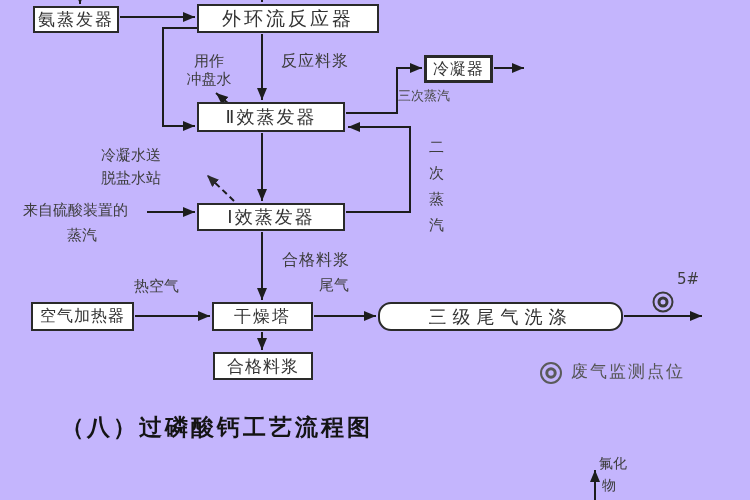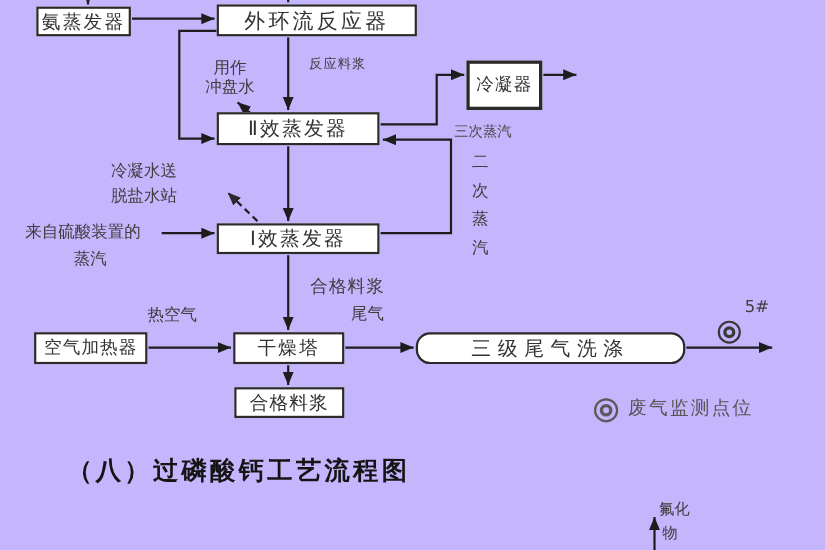--- a/index.html
+++ b/index.html
@@ -72,39 +72,39 @@
   </svg>
 
   <div class="node" style="left:33px;top:6px;width:86px;height:27px;">氨蒸发器</div>
 
   <div class="node big" style="left:197px;top:4px;width:182px;height:29px;">外环流反应器</div>
 
   <div class="node" style="left:197px;top:102px;width:148px;height:30px;font-size:18px;">Ⅱ效蒸发器</div>
 
   <div class="node" style="left:197px;top:203px;width:148px;height:28px;font-size:18px;font-family:Liberation Mono, monospace;">Ⅰ效蒸发器</div>
 
-  <div class="node thick" style="left:424px;top:55px;width:69px;height:45px;font-size:16px;letter-spacing:1px;">冷凝器</div>
+  <div class="node thick" style="left:424px;top:55px;width:69px;height:28px;font-size:16px;letter-spacing:1px;">冷凝器</div>
 
   <div class="node" style="left:31px;top:302px;width:103px;height:29px;font-size:16px;letter-spacing:1px;">空气加热器</div>
 
   <div class="node" style="left:212px;top:302px;width:101px;height:29px;">干燥塔</div>
 
   <div class="node" style="left:213px;top:352px;width:100px;height:28px;letter-spacing:1px;">合格料浆</div>
 
   <div class="node wide" style="left:378px;top:302px;width:245px;height:29px;">三级尾气洗涤</div>
 
 
   <div class="lbl ctr" style="left:178px;top:52px;width:62px;">
     <div>用作</div>
     <div>冲盘水</div>
   </div>
 
-  <div class="lbl" style="left:281px;top:51px;font-size:12px;letter-spacing:1px;">反应料浆</div>
+  <div class="lbl" style="left:281px;top:51px;font-size:16px;letter-spacing:1px;">反应料浆</div>
 
-  <div class="lbl small" style="left:398px;top:113px;padding-left:15px;">三次蒸汽</div>
+  <div class="lbl small" style="left:398px;top:88px;">三次蒸汽</div>
 
 
   <div class="lbl vert" style="left:426px;top:134px;width:21px;line-height:26px;">二次蒸汽</div>
 
   <div class="lbl" style="left:101px;top:146px;">
     <div>冷凝水送</div>
     <div style="margin-top:5px;">脱盐水站</div>
   </div>
 
   <div class="lbl" style="left:23px;top:201px;width:118px;">

